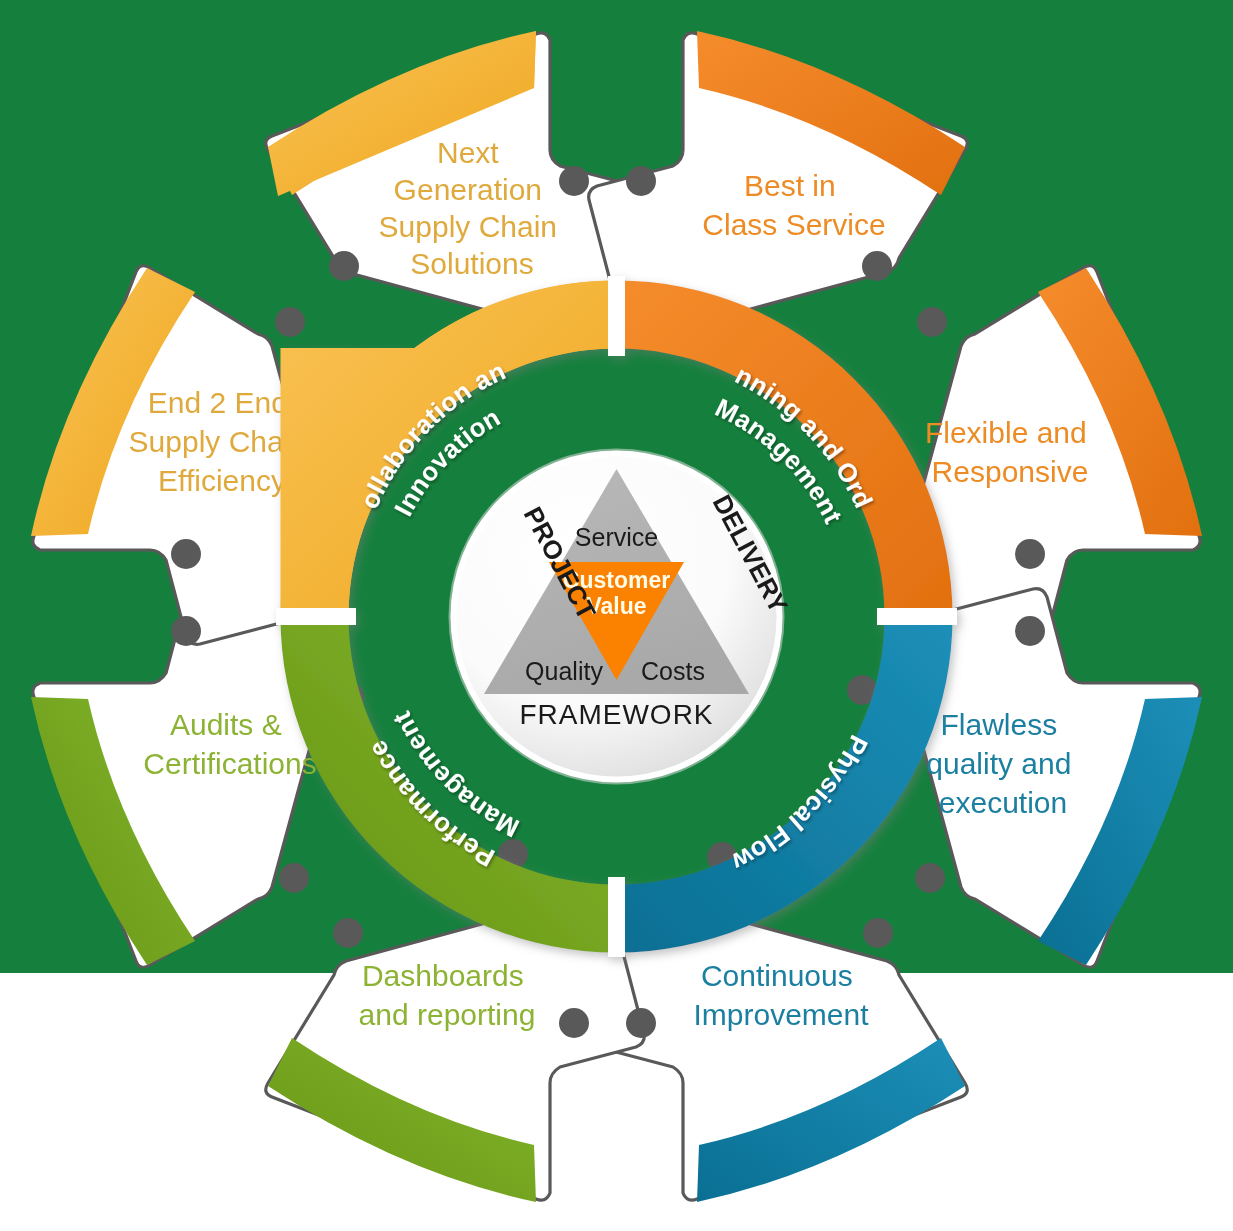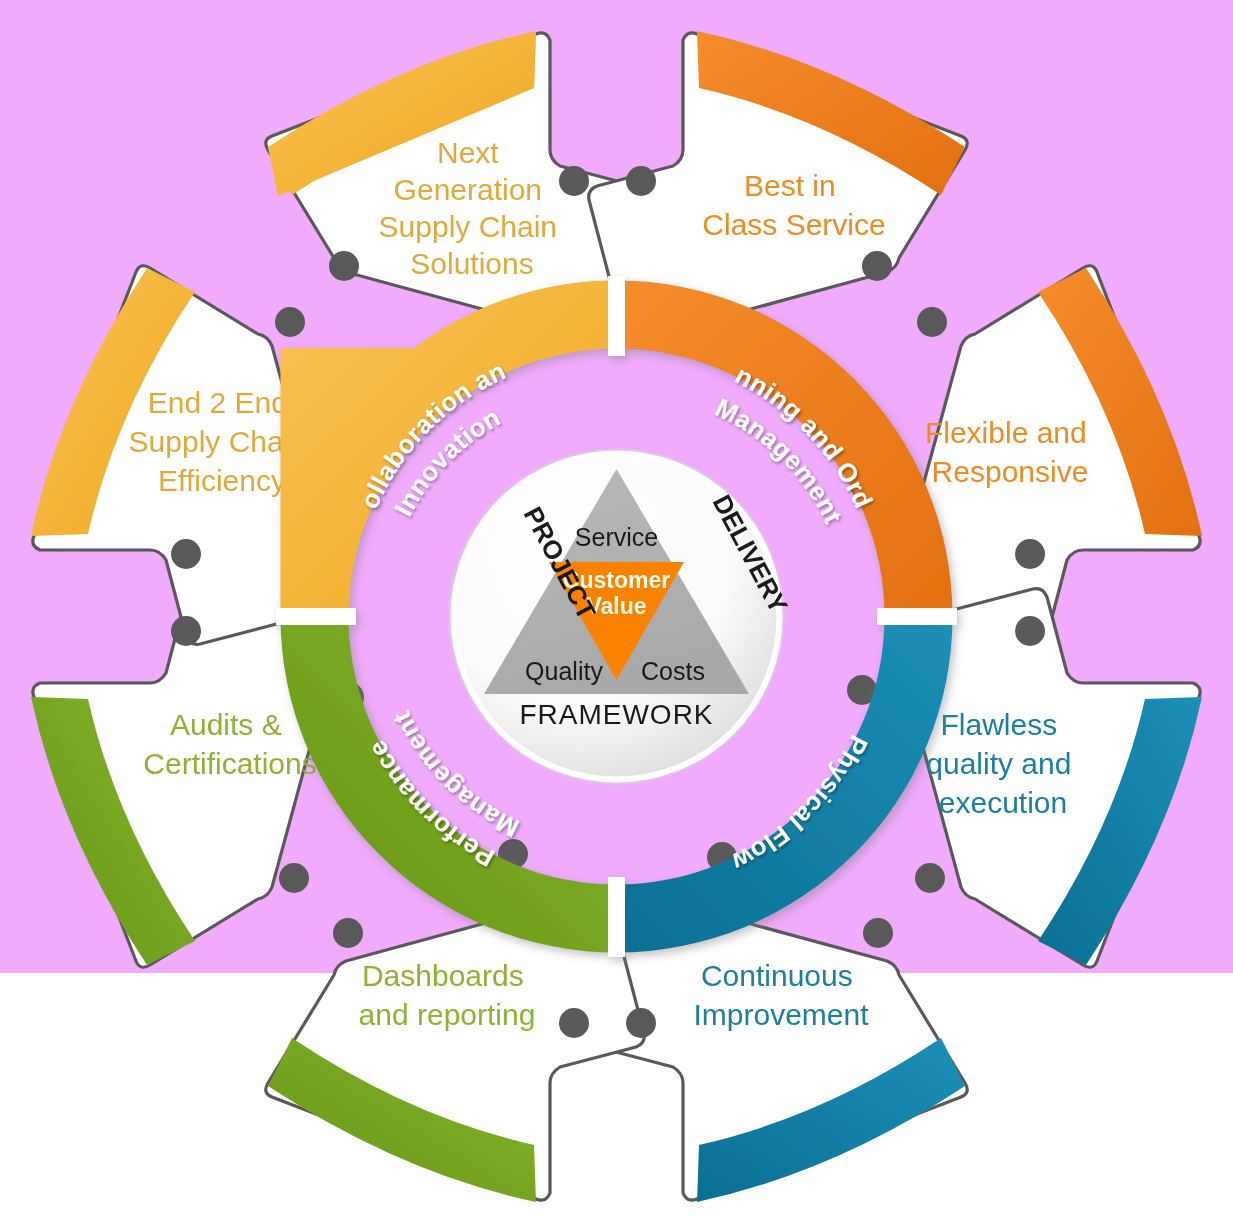--- a/index.html
+++ b/index.html
@@ -1,17 +1,17 @@
 <!DOCTYPE html>
 <html><head>
 <meta charset="utf-8">
 <style>
   html,body{margin:0;padding:0;background:#ffffff;}
   body{width:1233px;height:1231px;overflow:hidden;font-family:"Liberation Sans",sans-serif;}
-  #stage{position:relative;width:1233px;height:973px;background:#f0abfc;}
+  #stage{position:relative;width:1233px;height:973px;background:#15803d;}
   svg{display:block;}
   .petal-outline{fill:#ffffff;stroke:#595959;stroke-width:3.2;stroke-linejoin:round;}
   .node-dot{fill:#595959;}
   .petal-label{font-family:"Liberation Sans",sans-serif;font-size:30px;text-anchor:middle;dominant-baseline:middle;}
   .ring-label{font-family:"Liberation Sans",sans-serif;font-size:26px;font-weight:bold;fill:#ffffff;letter-spacing:0.4px;}
   .tri-label{font-family:"Liberation Sans",sans-serif;font-size:25px;fill:#1a1a1a;text-anchor:middle;}
   .tri-corner{font-family:"Liberation Sans",sans-serif;font-size:26px;font-weight:bold;fill:#1a1a1a;}
   .cv-label{font-family:"Liberation Sans",sans-serif;font-size:23px;font-weight:bold;fill:#fffbe8;text-anchor:middle;}
   .framework-label{font-family:"Liberation Sans",sans-serif;font-size:28px;fill:#1a1a1a;text-anchor:middle;letter-spacing:1px;}
 </style>

